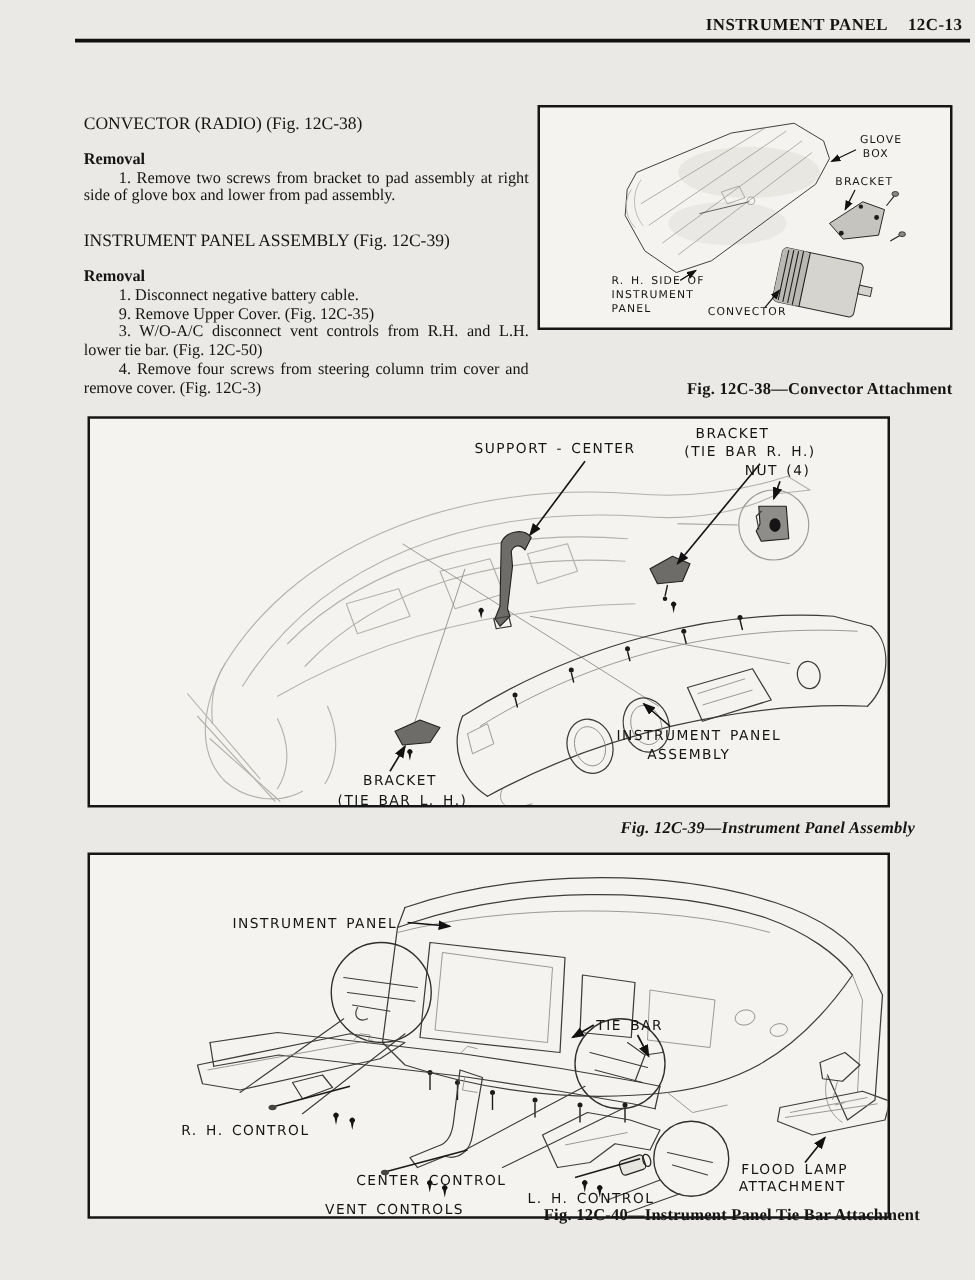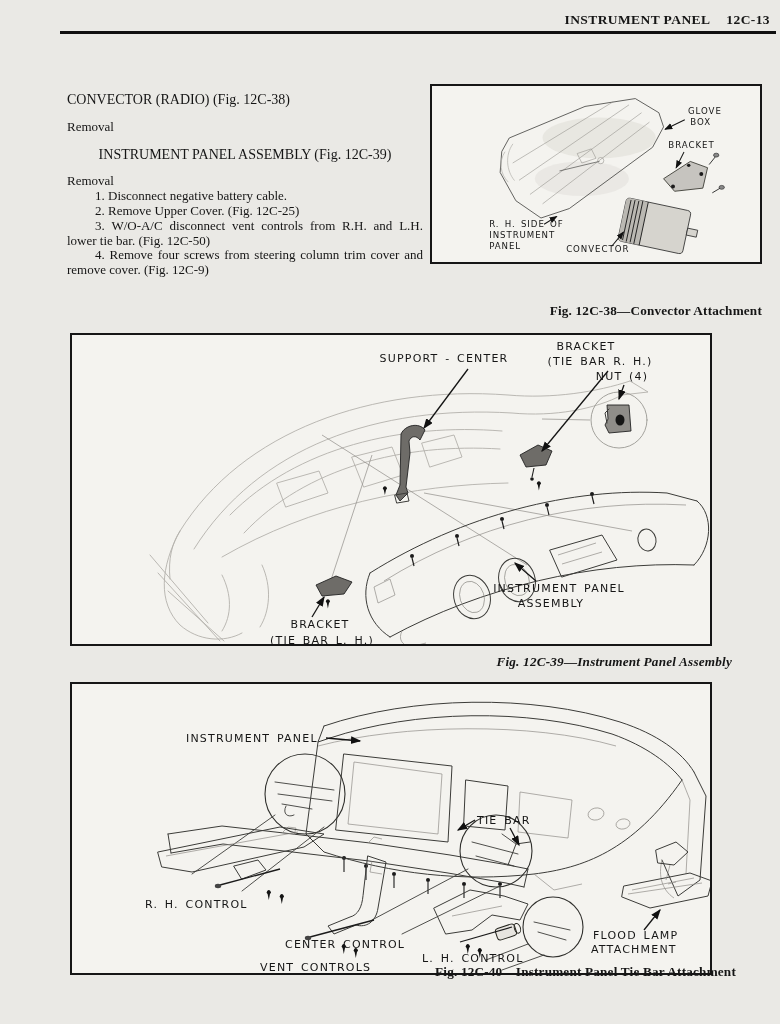--- a/index.html
+++ b/index.html
@@ -17,22 +17,22 @@
   .hdr-rule{
     position:absolute;top:31px;left:60px;width:716px;height:2.5px;background:#101010;
   }
   .text-col{
     position:absolute;left:67px;top:93px;width:356px;
     font-size:13px;line-height:14.8px;text-align:justify;
   }
   .sec-heading{
     font-weight:normal;font-size:14px;margin:0 0 12px 0;text-align:left;
   }
-  .sec2{margin-top:13px;text-align:center;}
-  .removal{font-weight:normal;margin:0;text-align:left;}
+  .sec2{margin-top:23px;}
+  .removal{font-weight:bold;margin:0;text-align:left;}
   p.step{margin:0;text-indent:28px;}
   .figbox{
     position:absolute;background:#f4f3ef;border:2px solid #161616;box-sizing:border-box;
   }
   .figbox svg{display:block;width:100%;height:100%;}
   .figcap{
     position:absolute;font-weight:bold;font-size:13.2px;text-align:right;letter-spacing:.2px;
   }
   
   svg .lt{stroke:#b3b1ac;fill:none;stroke-width:.9;stroke-linejoin:round;stroke-linecap:round;}
@@ -52,27 +52,28 @@
 <body>
 
 <div class="hdr-title">
   <span>INSTRUMENT PANEL</span><span class="pgnum">12C-13</span>
 </div>
 <div class="hdr-rule"></div>
 
 <div class="text-col">
   <p class="sec-heading">CONVECTOR (RADIO) (Fig. 12C-38)</p>
   <p class="removal">Removal</p>
+  <p class="step">1.  Remove two screws from bracket to pad assembly at right side of glove box and lower from pad assembly.</p>
 
   <p class="sec-heading sec2">INSTRUMENT PANEL ASSEMBLY (Fig. 12C-39)</p>
   <p class="removal">Removal</p>
   <p class="step">1.  Disconnect negative battery cable.</p>
-  <p class="step">2.  Remove Upper Cover. (Fig. 12C-25)</p>
+  <p class="step">9.  Remove Upper Cover. (Fig. 12C-35)</p>
   <p class="step">3.  W/O-A/C disconnect vent controls from R.H. and L.H. lower tie bar. (Fig. 12C-50)</p>
-  <p class="step">4.  Remove four screws from steering column trim cover and remove cover. (Fig. 12C-9)</p>
+  <p class="step">4.  Remove four screws from steering column trim cover and remove cover. (Fig. 12C-3)</p>
 </div>
 
 <div class="figbox" style="left:430px;top:70px;width:332px;height:180px;margin-top:14px;">
 <svg viewBox="0 0 328 224">
   <defs>
     <marker id="ah38" markerWidth="9" markerHeight="8" refX="7" refY="3" orient="auto">
       <path d="M0,0 L8,3 L0,6 Z" fill="#111"></path>
     </marker>
   </defs>
 

